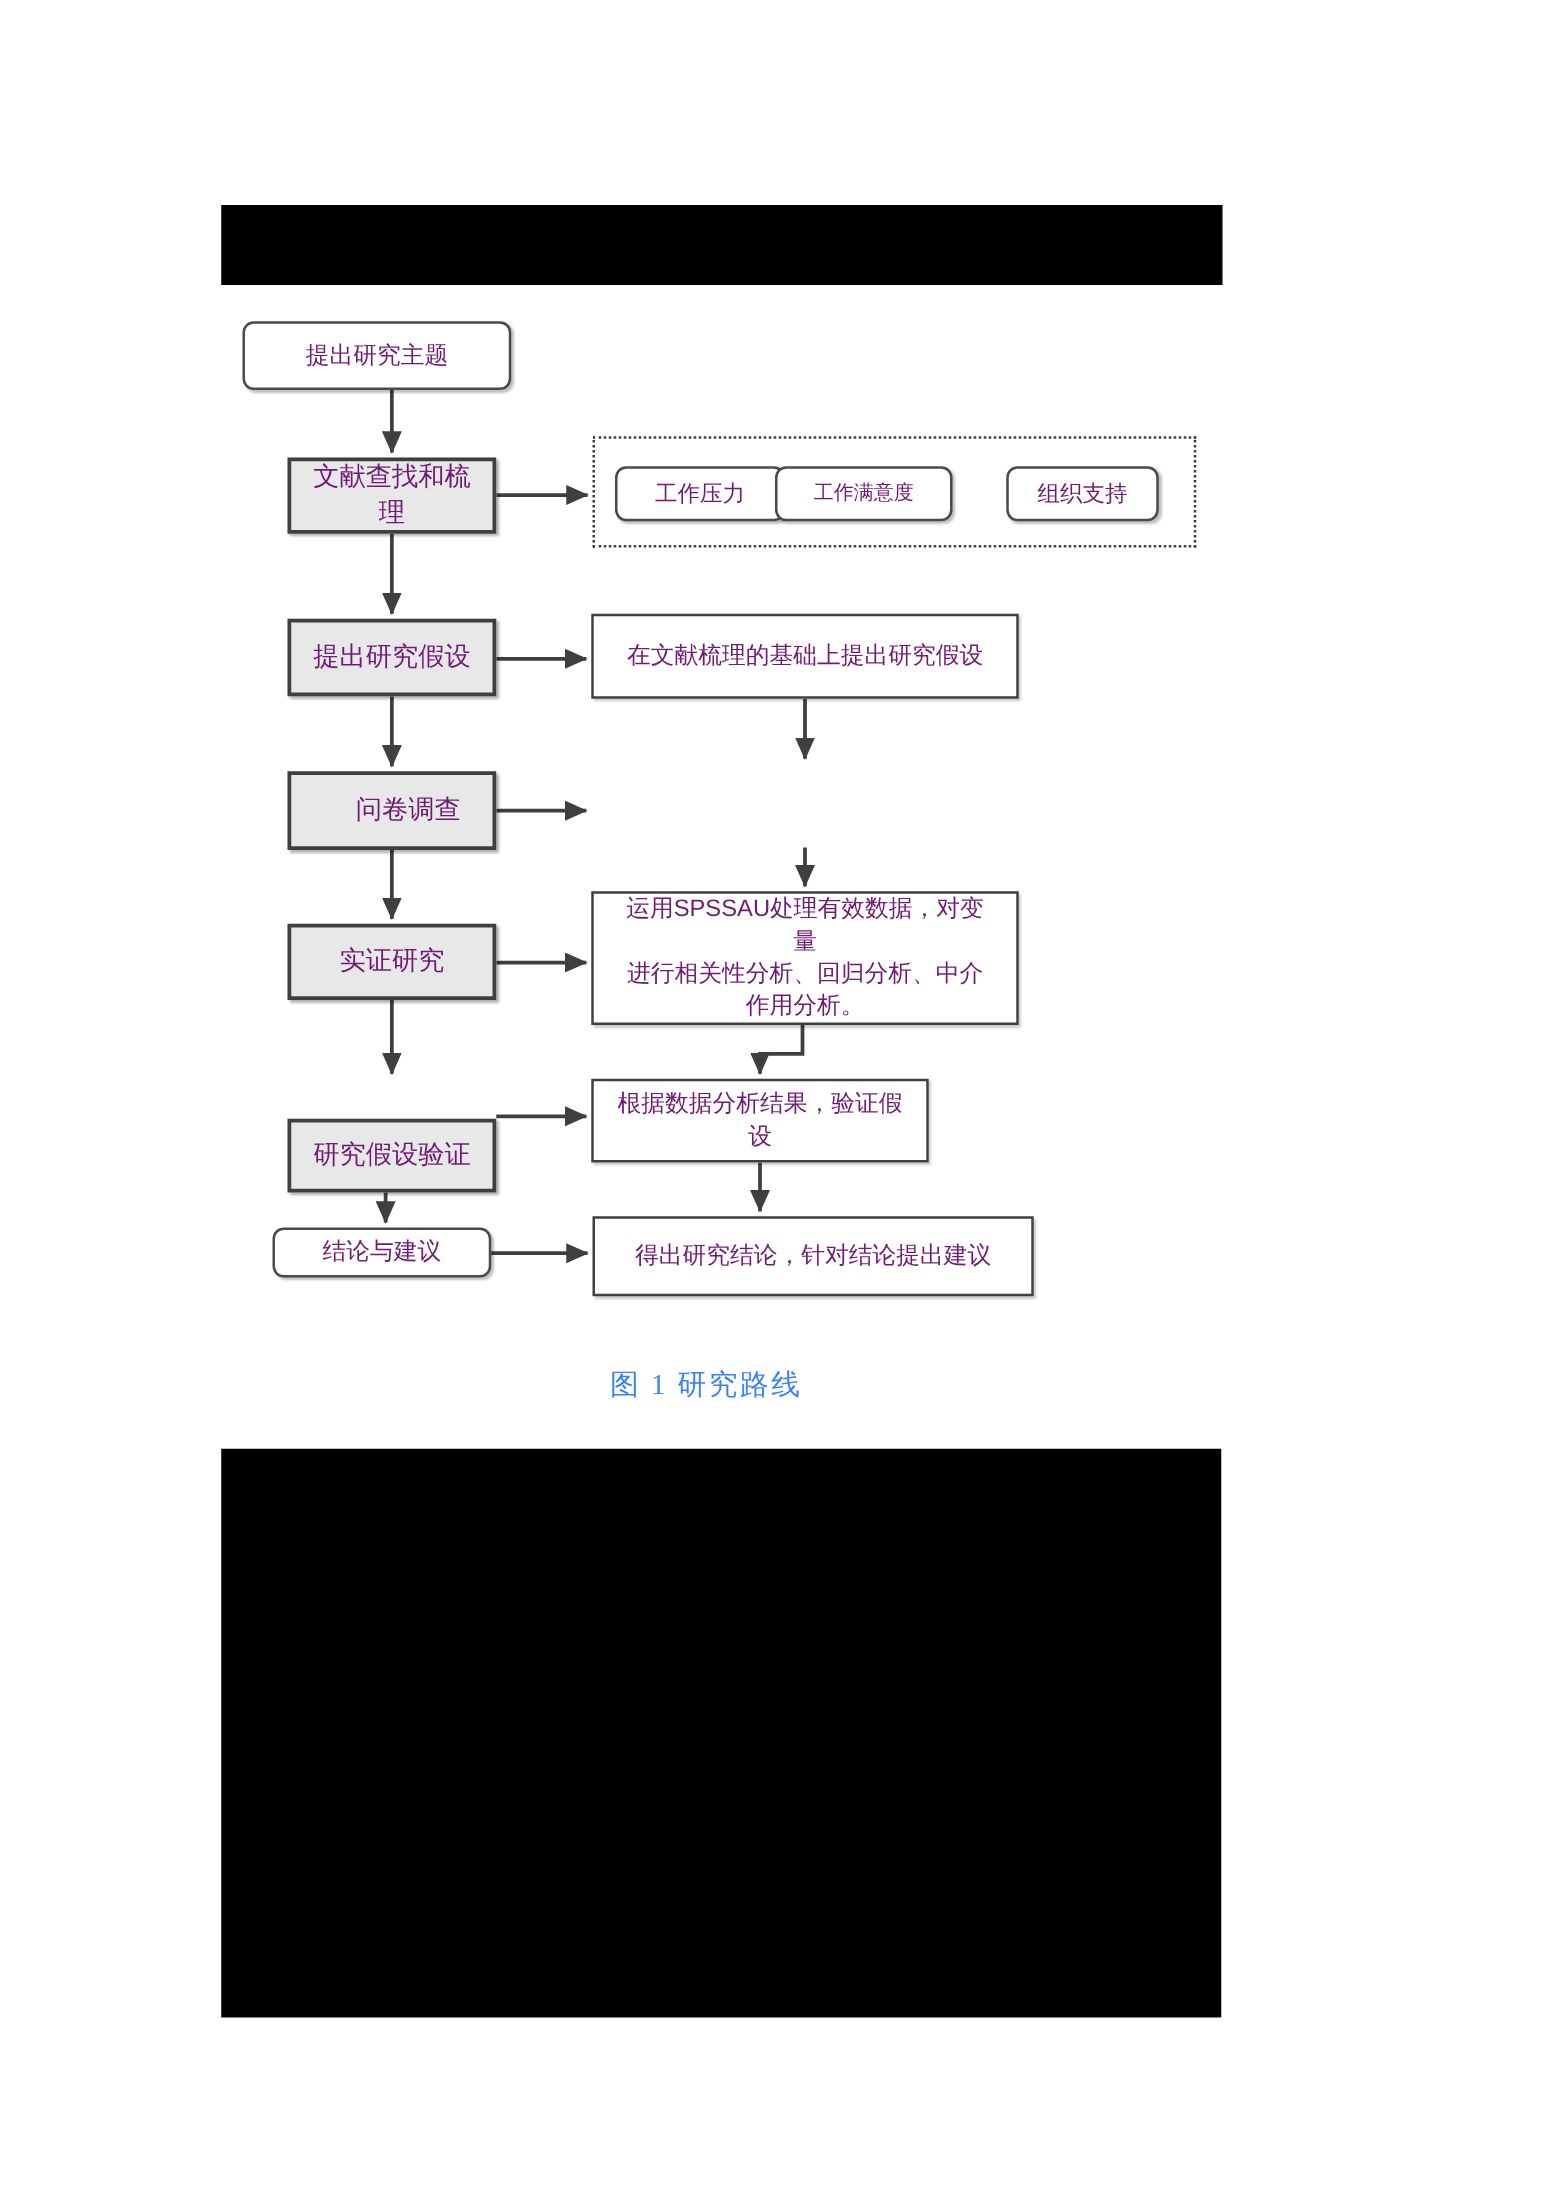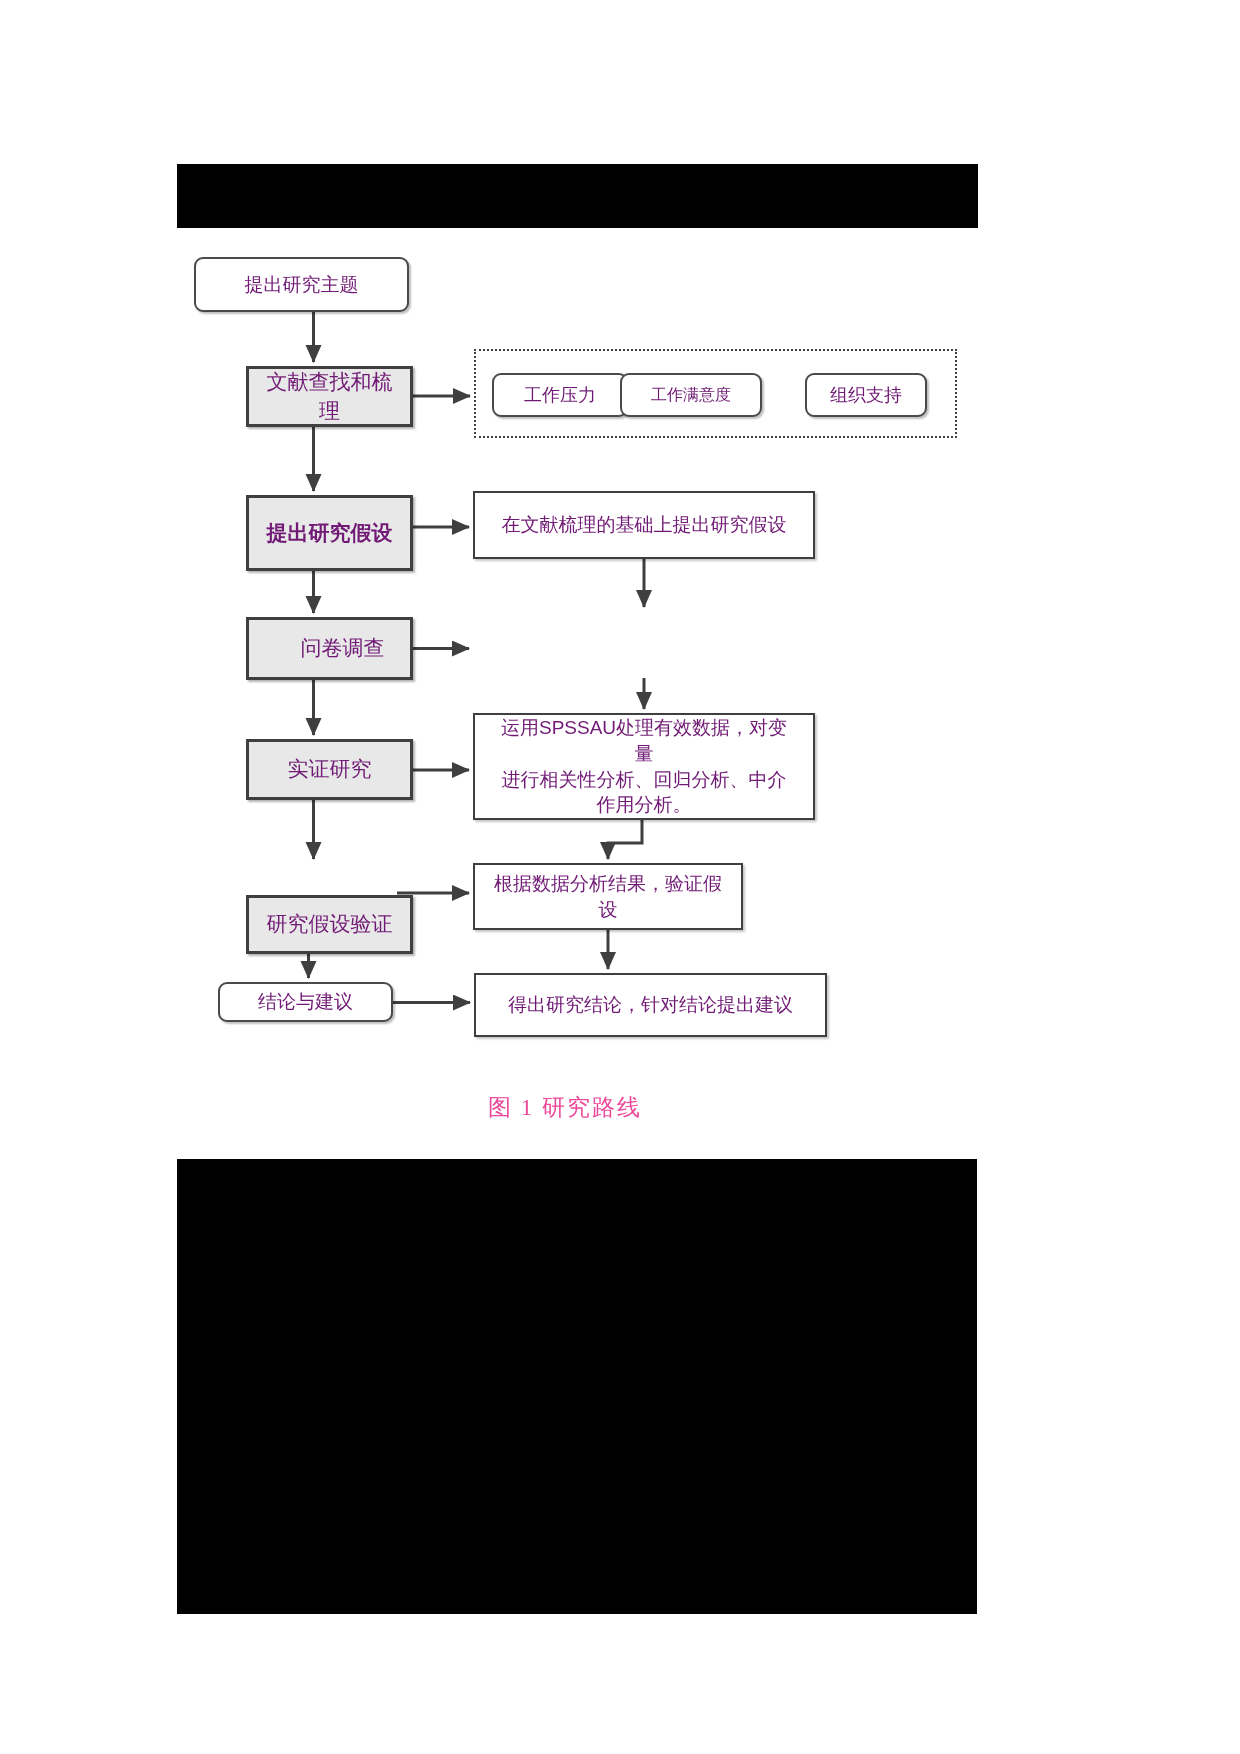--- a/index.html
+++ b/index.html
@@ -20,21 +20,20 @@
     white-space:pre-line;
     line-height:1.35;
   }
   
   .box.gray {
     background:#e8e8e8;
     border:3px solid #3f3f3f;
     box-shadow:2px 2px 2px rgba(0,0,0,0.30);
     font-size:21px;
     padding:0 10px;
-    margin-left:16px;
   }
   
   .box.roundw {
     background:#ffffff;
     border:2.5px solid #4a4a4a;
     border-radius:9px;
     box-shadow:2px 2px 2px rgba(0,0,0,0.25);
     font-size:19px;
     padding:0 6px;
   }
@@ -50,21 +49,21 @@
     position:absolute;
     box-sizing:border-box;
     border:2.5px dotted #3f3f3f;
     background:#ffffff;
   }
   .caption {
     position:absolute;
     text-align:center;
     font-family:"Liberation Serif","DejaVu Serif",serif;
     font-size:23px;
-    color:#ec4899;
+    color:#3b82f6;
     letter-spacing:2px;
   }
   svg.connectors {
     position:absolute; left:0; top:0;
     pointer-events:none;
   }
 </style>
 </head>
 <body>
 
@@ -100,21 +99,21 @@
       <path d="M642 820 V 843 H 608 V 859" marker-end="url(#ah)"></path>
       <path d="M608 930 V 969" marker-end="url(#ah)"></path>
     </g>
   </svg>
 
   <div class="box roundw" style="left:194px; top:257px; width:215px; height:55px;">提出研究主题</div>
 
   <div class="box gray" style="left:230px; top:366px; width:167px; height:61px;">文献查找和梳
 理</div>
 
-  <div class="box gray" style="left:230px; top:495px; width:167px; height:76px;font-weight:bold;">提出研究假设</div>
+  <div class="box gray" style="left:230px; top:495px; width:167px; height:62px;">提出研究假设</div>
 
   <div class="box gray" style="left:230px; top:617px; width:167px; height:63px;padding-left:36px;">问卷调查</div>
 
   <div class="box gray" style="left:230px; top:739px; width:167px; height:61px;">实证研究</div>
 
   <div class="box gray" style="left:230px; top:895px; width:167px; height:59px;text-align:right;">研究假设验证</div>
 
   <div class="box roundw" style="left:218px; top:982px; width:175px; height:40px;">结论与建议</div>
 
   <div class="dashed-group" style="left:474px; top:349px; width:483px; height:89px;"></div>

